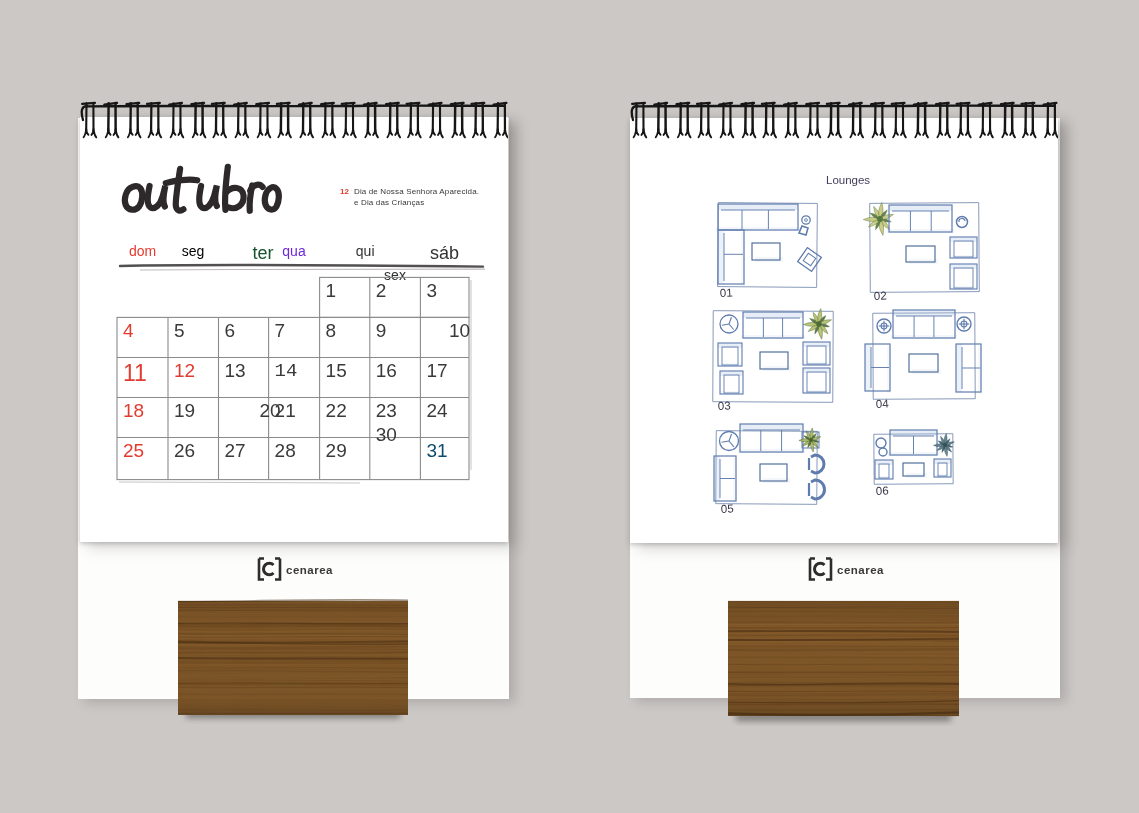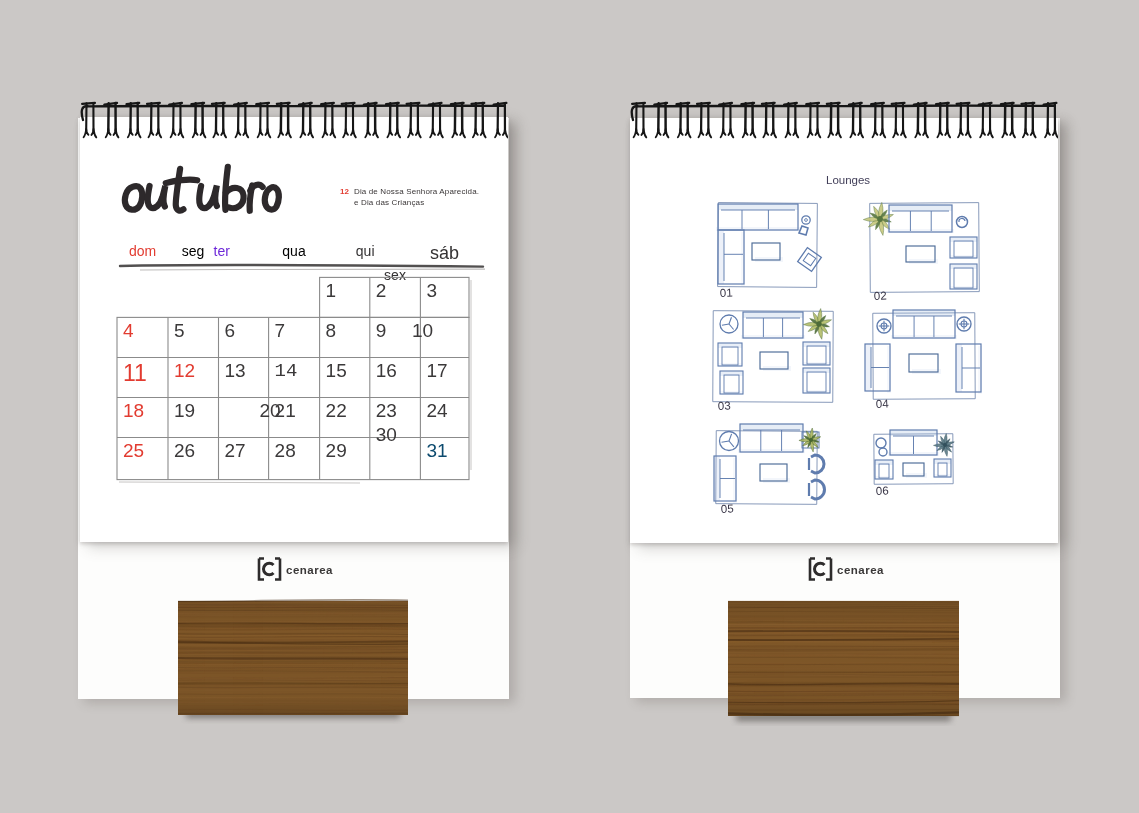--- a/index.html
+++ b/index.html
@@ -99,22 +99,22 @@
   </g>
 </svg>
 
 <div class="abs" style="left:340px;top:186px;width:152px;font-size:8px;letter-spacing:0.15px;line-height:11px;color:#3a3637;">
   <span style="color:#e23b30;font-weight:bold;">12</span>&nbsp; Dia de Nossa Senhora Aparecida.<br>
   <span style="margin-left:14px;display:inline-block;">e Dia das Crianças</span>
 </div>
 
 <div style="position:absolute;left:112.5px;top:243px;width:60px;text-align:center;font-size:14px;color:#e23b30;">dom</div>
 <div style="position:absolute;left:163px;top:243px;width:60px;text-align:center;font-size:14px;color:#000000;">seg</div>
-<div style="position:absolute;left:213.5px;top:243px;width:60px;text-align:left;font-size:14px;color:#6d28d9;">ter</div>
-<div style="position:absolute;left:264px;top:243px;width:60px;text-align:center;font-size:14px;color:#000000;">qua</div>
+<div style="position:absolute;left:213.5px;top:243px;width:60px;text-align:right;font-size:18px;color:#14532d;">ter</div>
+<div style="position:absolute;left:264px;top:243px;width:60px;text-align:center;font-size:14px;color:#6d28d9;">qua</div>
 <div style="position:absolute;left:314.5px;top:243px;width:60px;text-align:right;font-size:14px;color:#343233;">qui</div>
 <div style="position:absolute;left:365px;top:243px;width:60px;text-align:center;font-size:14px;color:#343233;margin-top:24px;">sex</div>
 <div style="position:absolute;left:414.5px;top:243px;width:60px;text-align:center;font-size:18px;color:#343233;">sáb</div>
 
 <svg class="abs" style="left:115px;top:260px;" width="375" height="14" viewBox="0 0 375 14">
   <path d="M5,6 C80,4.2 250,5.4 368,6.6" stroke="#525050" stroke-width="2.4" fill="none" stroke-linecap="round"></path>
   <path d="M25,10 C150,9 300,9.6 370,9.2" stroke="#bdbbba" stroke-width="1.2" fill="none"></path>
 </svg>
 
 <svg class="abs" style="left:110px;top:270px;" width="370" height="218" viewBox="0 0 370 218">
@@ -143,21 +143,21 @@
 
 <div style="position:absolute;left:325.6px;top:279.9px;font-size:19px;color:#3b393a;">1</div>
 <div style="position:absolute;left:375.8px;top:279.9px;font-size:19px;color:#3b393a;">2</div>
 <div style="position:absolute;left:426.4px;top:279.9px;font-size:19px;color:#3b393a;">3</div>
 <div style="position:absolute;left:123px;top:319.9px;font-size:19px;color:#e23b30;">4</div>
 <div style="position:absolute;left:174px;top:319.9px;font-size:19px;color:#3b393a;">5</div>
 <div style="position:absolute;left:224.5px;top:319.9px;font-size:19px;color:#3b393a;">6</div>
 <div style="position:absolute;left:274.6px;top:319.9px;font-size:19px;color:#3b393a;">7</div>
 <div style="position:absolute;left:325.6px;top:319.9px;font-size:19px;color:#3b393a;">8</div>
 <div style="position:absolute;left:375.8px;top:319.9px;font-size:19px;color:#3b393a;">9</div>
-<div style="position:absolute;left:412px;top:319.9px;font-size:19px;color:#3b393a;">10</div>
+<div style="position:absolute;left:449px;top:319.9px;font-size:19px;color:#3b393a;">10</div>
 <div style="position:absolute;left:123px;top:360px;font-size:23px;color:#e23b30;">11</div>
 <div style="position:absolute;left:174px;top:360px;font-size:19px;color:#e23b30;">12</div>
 <div style="position:absolute;left:224.5px;top:360px;font-size:19px;color:#3b393a;">13</div>
 <div style="position:absolute;left:274.6px;top:360px;font-size:19px;color:#3b393a;font-family:Liberation Mono, monospace;">14</div>
 <div style="position:absolute;left:325.6px;top:360px;font-size:19px;color:#3b393a;">15</div>
 <div style="position:absolute;left:375.8px;top:360px;font-size:19px;color:#3b393a;">16</div>
 <div style="position:absolute;left:426.4px;top:360px;font-size:19px;color:#3b393a;">17</div>
 <div style="position:absolute;left:123px;top:400px;font-size:19px;color:#e23b30;">18</div>
 <div style="position:absolute;left:174px;top:400px;font-size:19px;color:#3b393a;">19</div>
 <div style="position:absolute;left:224.5px;top:400px;font-size:19px;color:#3b393a;margin-left:35px;">20</div>

